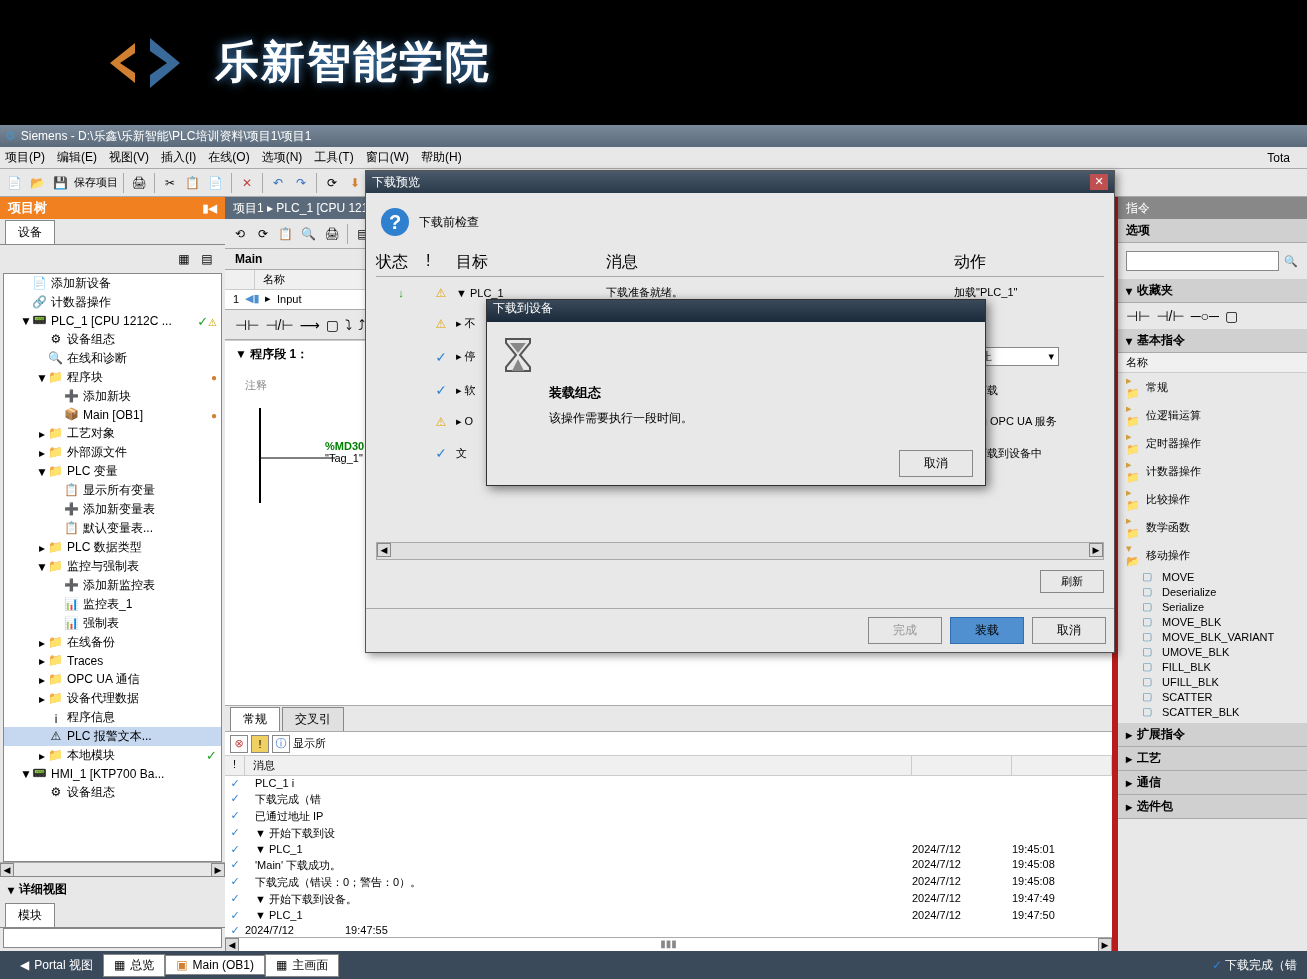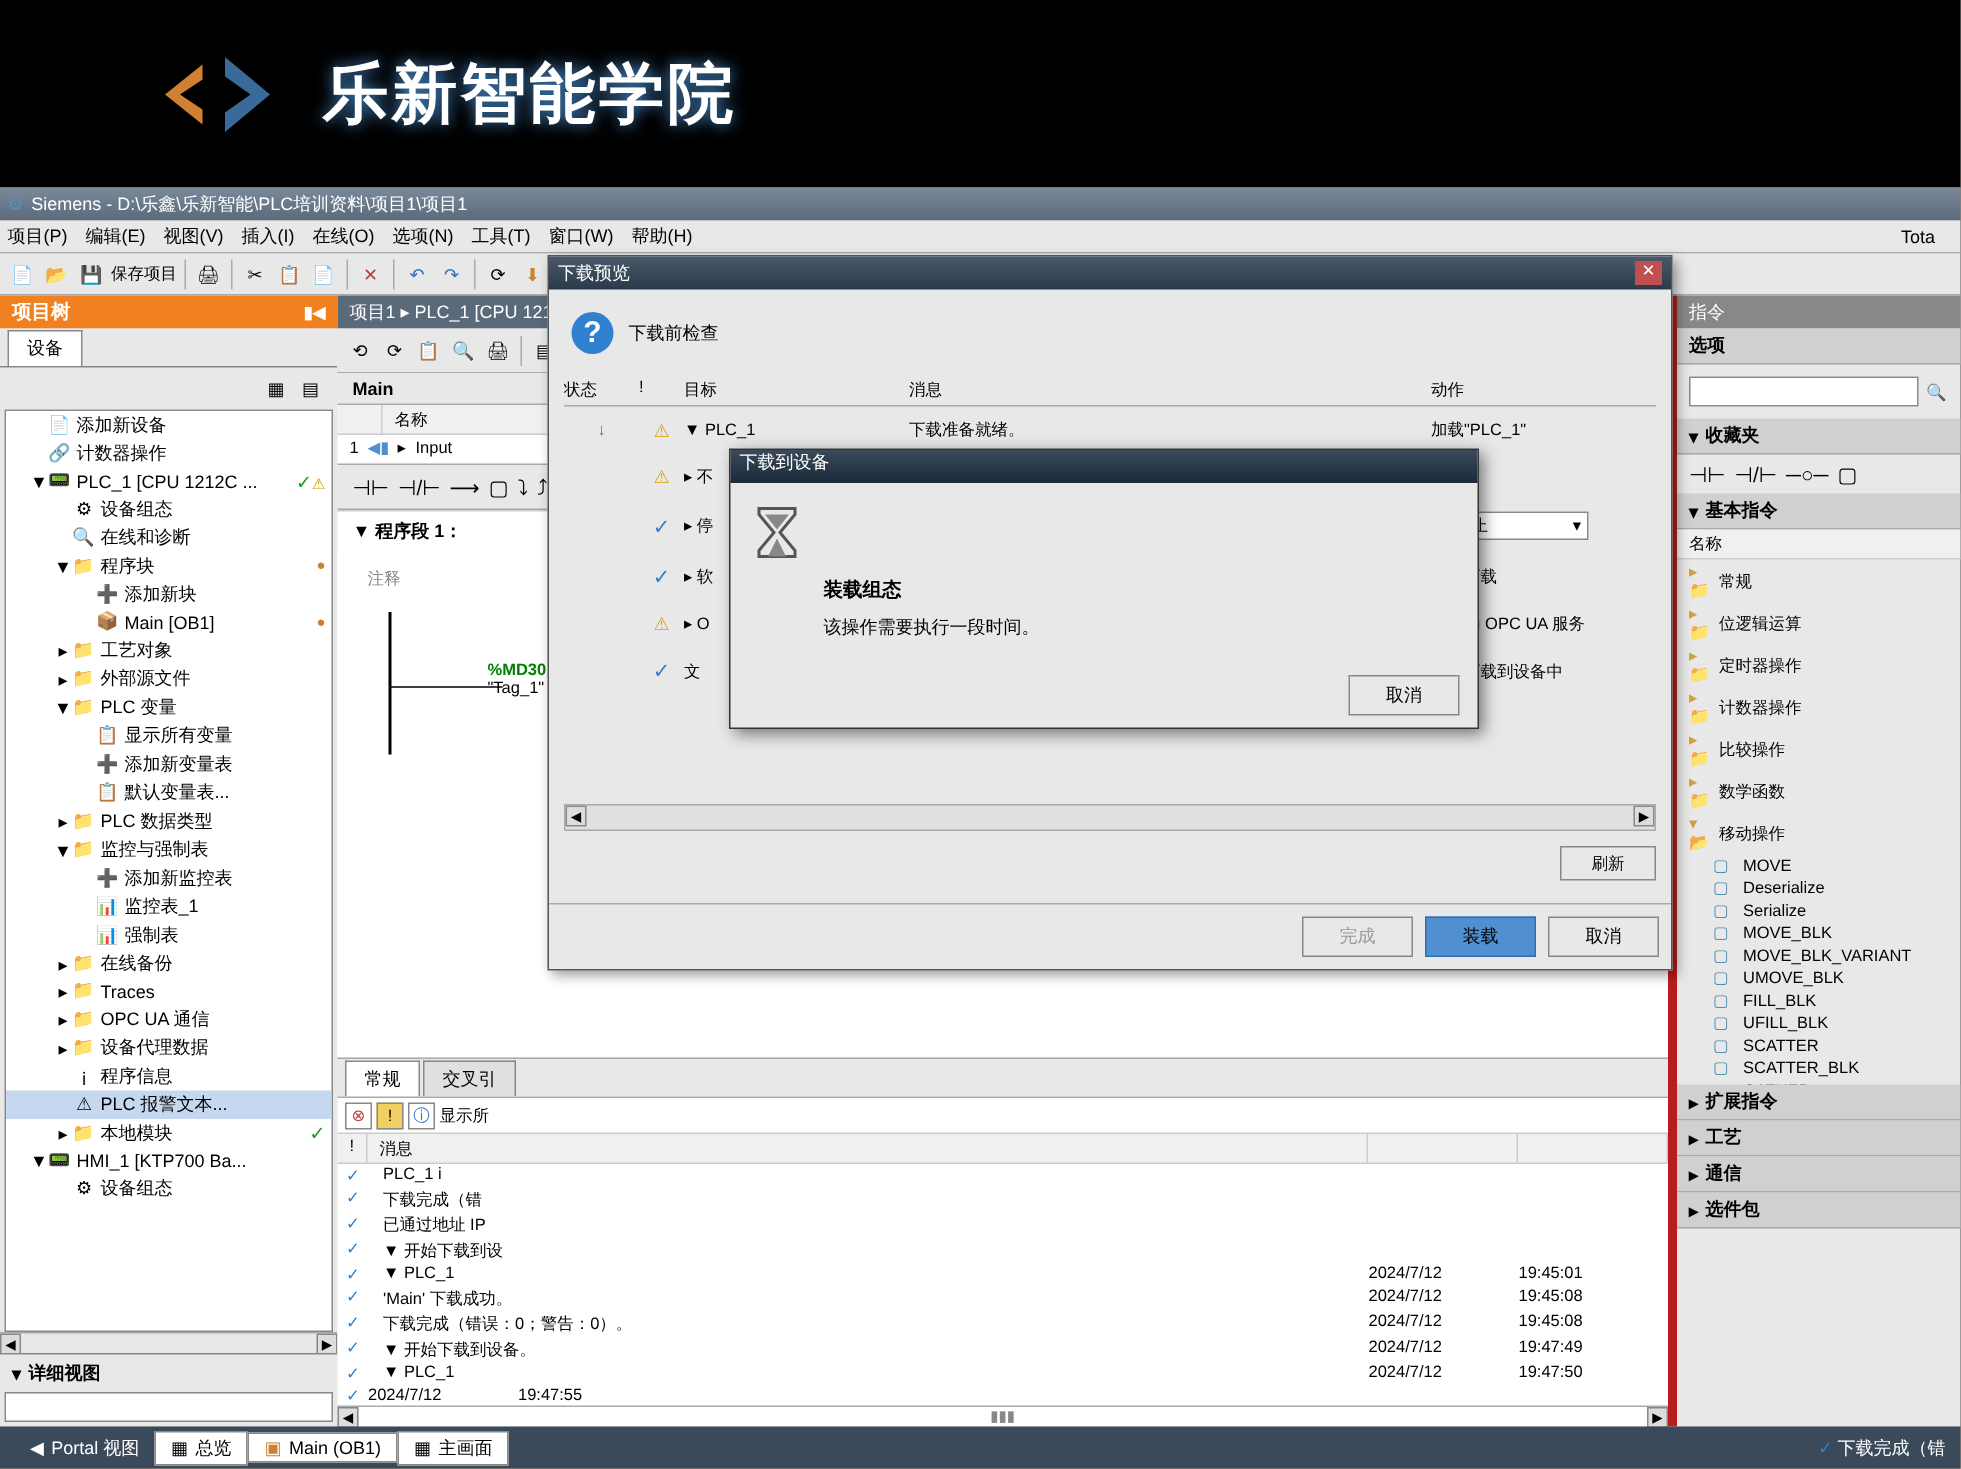--- a/index.html
+++ b/index.html
@@ -72,21 +72,21 @@
 .sb-item.active { background: #fff; color: #000; border: 1px solid #888; }
 .sb-right { margin-left: auto; display: flex; align-items: center; gap: 3px; }
 
 
 .dialog-overlay { position: absolute; top: 170px; left: 365px; width: 750px; background: #e8e8e8; border: 1px solid #555; box-shadow: 3px 3px 8px rgba(0,0,0,0.4); z-index: 100; }
 .dialog-title { height: 22px; background: linear-gradient(to bottom, #4a5a6a, #2a3a4a); color: #fff; font-size: 12px; display: flex; align-items: center; padding: 0 6px; }
 .dialog-title .close { margin-left: auto; width: 18px; height: 16px; background: #c05050; text-align: center; font-size: 11px; line-height: 14px; }
 .dialog-body { padding: 10px; }
 .dlg-check-header { display: flex; align-items: center; gap: 10px; padding: 5px; }
 .dlg-q-icon { width: 28px; height: 28px; border-radius: 50%; background: #3080d0; color: #fff; font-size: 20px; font-weight: bold; text-align: center; line-height: 28px; }
-.dlg-table-header { display: flex; font-size: 11px; border-bottom: 1px solid #aaa; padding: 3px 0; margin-top: 8px; }
+.dlg-table-header { display: flex; font-size: 16px; border-bottom: 1px solid #aaa; padding: 3px 0; margin-top: 8px; }
 .dlg-col-status { width: 50px; }
 .dlg-col-i { width: 30px; }
 .dlg-col-target { width: 150px; }
 .dlg-col-msg { flex: 1; }
 .dlg-col-action { width: 150px; }
 .dlg-rows { font-size: 11px; min-height: 260px; }
 .dlg-row { display: flex; padding: 8px 0; align-items: center; }
 .dlg-check { color: #3080d0; font-size: 14px; }
 .dlg-warn { color: #e0a000; font-size: 12px; }
 .dlg-action-select { border: 1px solid #888; padding: 1px 4px; background: #fff; display: flex; align-items: center; width: 105px; }
@@ -346,20 +346,23 @@
           </div>
         </div>
       <div style="height:14px;border-top:1px solid #aaa;display:flex;">
         <span class="scroll-ctrl">◀</span>
         <span style="flex:1"></span>
         <span class="scroll-ctrl">▶</span>
       </div>
       <div class="detail-header">
         <span style="margin-right:5px">▾</span>
           <span>详细视图</span>
+      </div>
+      <div class="tab-bar">
+        <div class="tab">模块</div>
       </div>
       <div style="flex:0 0 20px;background:#fff;border:1px solid #888;margin:0 3px 3px"></div>
     </div>
 
     <div class="center-panel">
       <div class="breadcrumb-bar">
         <span>项目1  ▸  PLC_1 [CPU 1212C DC/DC/DC]  ▸  程序块  ▸  Main [OB1]</span>
         <div class="win-btns">
           <span class="win-btn">_</span>
           <span class="win-btn">▱</span>

